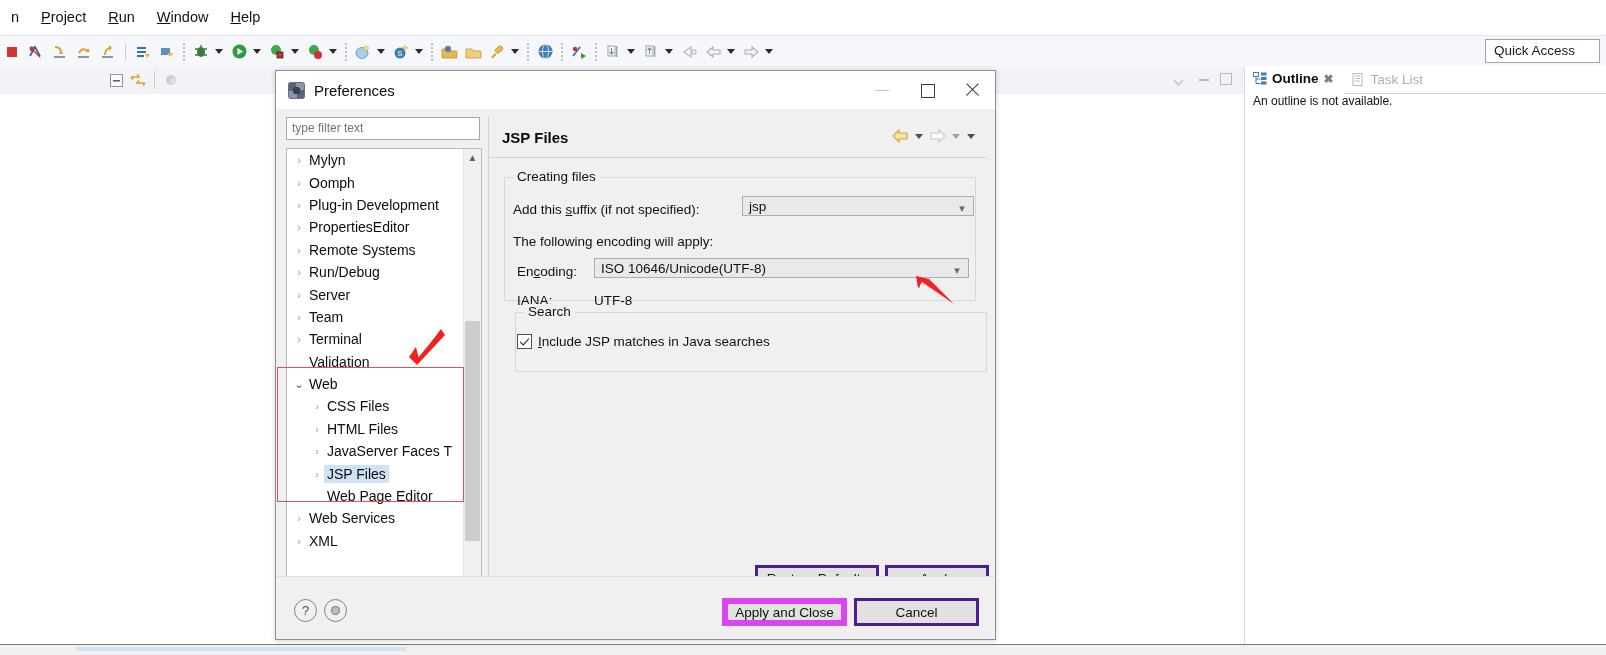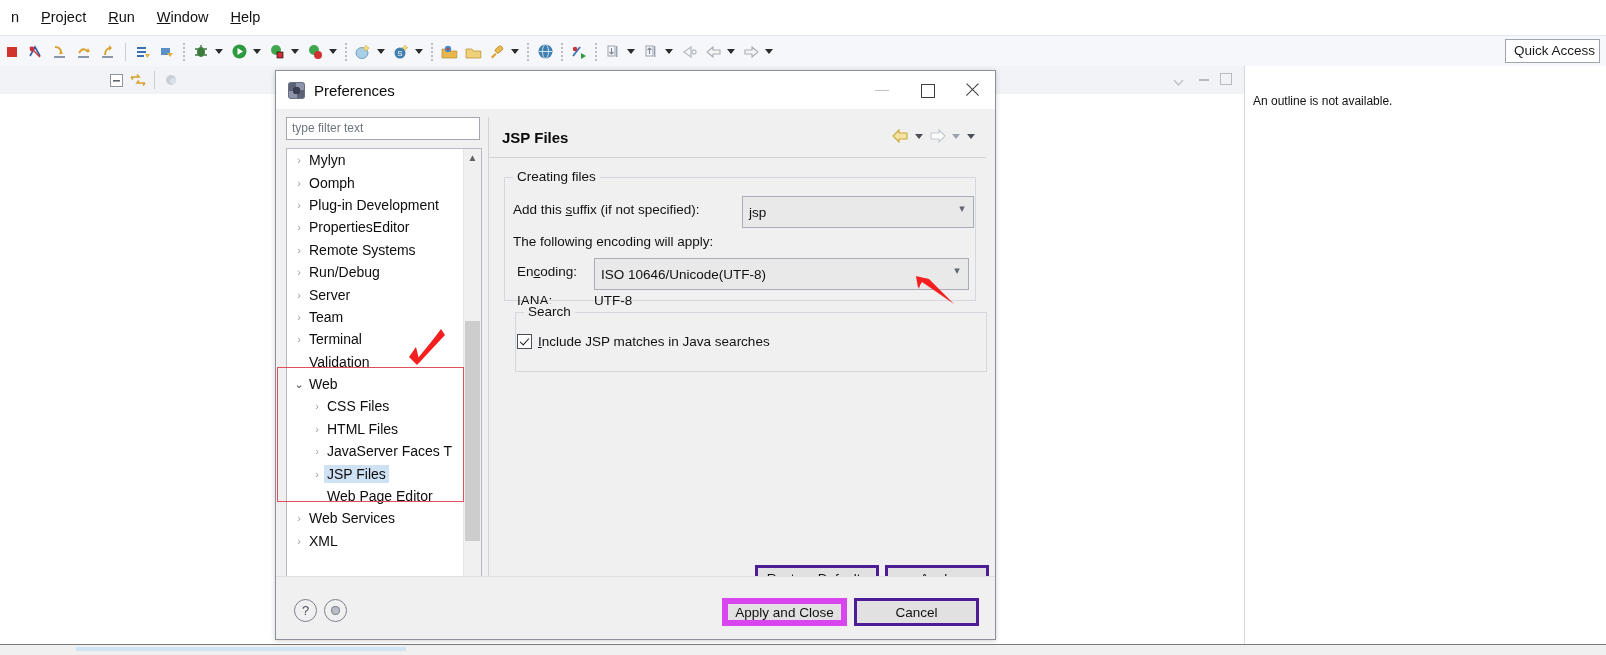--- a/index.html
+++ b/index.html
@@ -57,21 +57,21 @@
     border-left: 4.5px solid transparent;
     border-right: 4.5px solid transparent;
     border-top: 5px solid #2c2c2c;
   }
 
   .quick-access {
     position: absolute; right: 6px; top: 39px;
     border: 1px solid #9fa4ad;
     background: #ffffff;
     font-size: 13.5px;
-    padding: 3px 4px 4px 8px;
+    padding: 3px 24px 4px 8px;
     color: #1a1a1a;
     white-space: nowrap;
     text-align: right;
   }
 
   
   .editor-area {
     position: absolute; left: 0; top: 66px; width: 1244px; height: 589px;
     background: #ffffff;
   }
@@ -305,21 +305,21 @@
     background: #f0f0f0;
     padding: 0 4px; font-size: 13.5px; color: #111;
   }
   .g-creating { left: 15px; top: 20px; width: 470px; height: 122px; }
   .g-search  { left: 15px; top: 155px; width: 470px; height: 58px; margin-left: 11px; }
 
   .row-label {
     position: absolute; font-size: 13.5px; color: #121212; white-space: nowrap;
   }
   .combo {
-    position: absolute; height: 32px;
+    position: absolute; height: 20px;
     border: 1px solid #a9adb5;
     background: #e9e9e9;
     box-sizing: border-box;
     display: flex; align-items: center;
     font-size: 13.5px; color: #111;
     padding-left: 6px;
   }
   .combo .arrowbox {
     position: absolute; right: 1px; top: 1px; width: 20px; height: 20px;
     display: flex; align-items: center; justify-content: center;
@@ -626,20 +626,44 @@
             </svg>
         </div>
         <div class="mini-btn minimize" style="opacity:.45"></div>
         <div class="mini-btn maximize" style="opacity:.45"></div>
       </div>
     </div>
     <div class="editor-body"></div>
   </div>
 
   <div class="outline-view">
+    <div class="outline-tabs">
+      <div class="otab active">
+        <span class="sq-icon">
+          <svg width="14" height="13" viewBox="0 0 14 13">
+              <rect x="0.5" y="0.5" width="5" height="4" fill="none" stroke="#3f7fae"></rect>
+              <rect x="8" y="0.5" width="5.5" height="3" fill="#3f7fae"></rect>
+              <rect x="8" y="5" width="5.5" height="3" fill="#3f7fae"></rect>
+              <rect x="8" y="9.5" width="5.5" height="3" fill="#3f7fae"></rect>
+              <path d="M3 4.5 v7 h4.5 M3 7 h4.5" stroke="#3f7fae" fill="none"></path>
+            </svg>
+        </span>
+        <span>Outline</span>
+        <span class="xmark">✖</span>
+      </div>
+      <div class="otab inactive">
+        <span class="sq-icon">
+          <svg width="12" height="13" viewBox="0 0 12 13">
+              <rect x="1" y="0.5" width="9" height="12" fill="none" stroke="#b4b9c1"></rect>
+              <path d="M3 3 h5 M3 5.5 h5 M3 8 h5" stroke="#b4b9c1"></path>
+            </svg>
+        </span>
+        <span>Task List</span>
+      </div>
+    </div>
     <div class="outline-msg">An outline is not available.</div>
   </div>
 
   <div class="editor-bottom-strip">
     <div class="editor-bottom-sel"></div>
   </div>
 
   <div class="dialog">
 
     <div class="dlg-titlebar">

